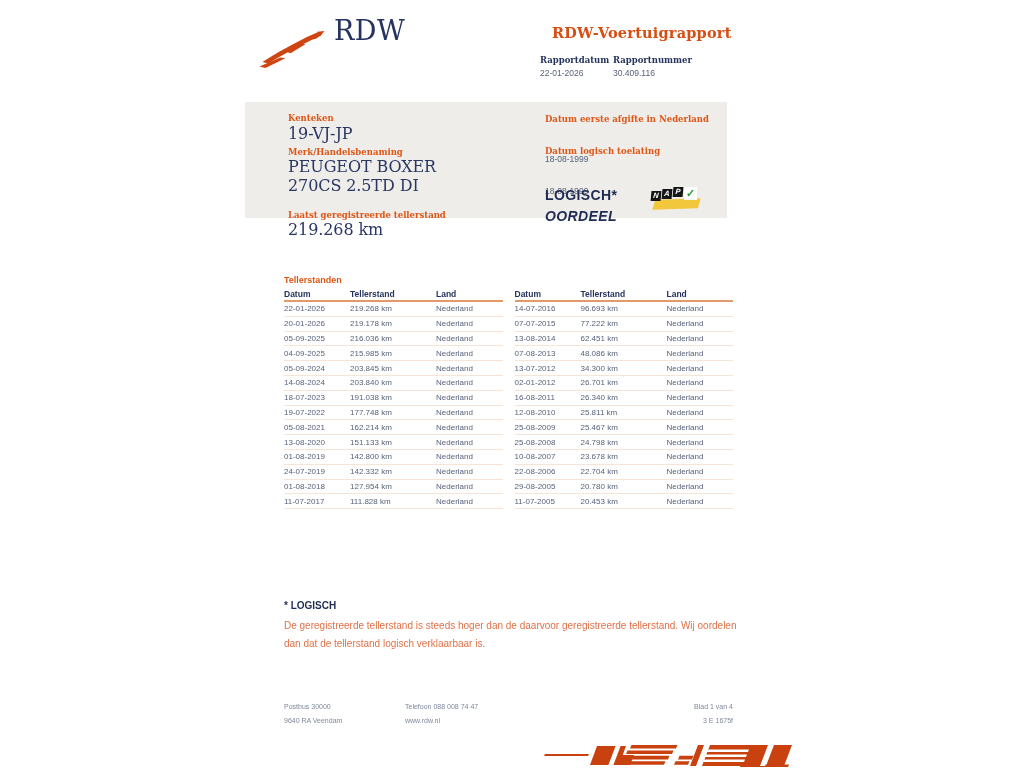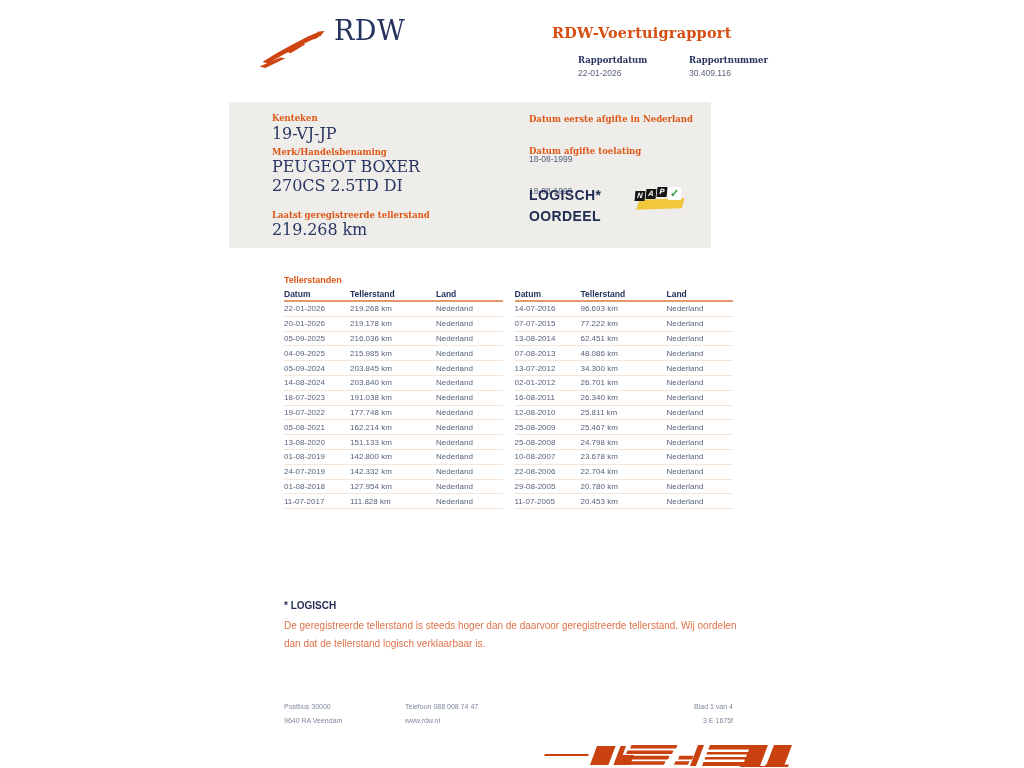--- a/index.html
+++ b/index.html
@@ -7,27 +7,27 @@
   .page { position:relative; width:1024px; height:768px; background:#ffffff; overflow:hidden;
           font-family:"Liberation Sans", sans-serif; }
 
   
   .eagle-logo { position:absolute; left:258px; top:26px; }
   .brand-text { position:absolute; left:334px; top:15px; font-family:"DejaVu Serif", serif;
                 font-size:27px; color:#26335E; letter-spacing:0.5px; }
   .doc-title  { position:absolute; left:540px; top:24px; font-family:"DejaVu Serif", serif;
                 font-weight:bold; font-size:14.5px; color:#D84E12; letter-spacing:0.2px;margin-left:12px; }
   .meta { position:absolute; left:540px; top:55px; display:flex; }
-  .meta-block { margin-right:6px;margin-left:38px; }
+  .meta-block { margin-right:6px; }
   .meta-block.first { width:67px; }
   .meta-label { font-family:"DejaVu Serif", serif; font-weight:bold; font-size:8.5px; color:#26335E; }
   .meta-value { font-size:8.5px; color:#57627A; margin-top:3px; }
 
   
-  .summary-box { position:absolute; left:229px; top:102px; width:482px; height:146px; background:#EFEDEA; }
+  .summary-box { position:absolute; left:245px; top:102px; width:482px; height:116px; background:#EFEDEA; }
   .sb { position:absolute; }
   .f-label { font-family:"DejaVu Serif", serif; font-weight:bold; font-size:8.5px; color:#DC5716; }
   .f-value-lg { font-family:"DejaVu Serif", serif; font-size:16px; color:#2A3763; letter-spacing:-0.1px;text-align:right; }
   .f-value-sm { font-size:8.5px; color:#57627A;margin-top:28px; }
   .oordeel { font-weight:bold; font-size:14px; color:#1F2B52; letter-spacing:0.4px; }
 
   
   .nap { position:absolute; left:406px; top:84px; width:52px; height:27px; }
   .nap-swoosh { position:absolute; left:3px; top:13px; width:45px; height:10px; background:#F2C73B;
                 transform:skewX(-18deg) rotate(-2deg); }
@@ -101,25 +101,25 @@
     <div class="sb f-label" style="left:43px; top:45px;">Merk/Handelsbenaming</div>
     <div class="sb f-value-lg" style="left:43px; top:55px;">PEUGEOT BOXER</div>
     <div class="sb f-value-lg" style="left:43px; top:74px;">270CS 2.5TD DI</div>
 
     <div class="sb f-label" style="left:43px; top:108px;text-align:center;">Laatst geregistreerde tellerstand</div>
     <div class="sb f-value-lg" style="left:43px; top:118px;">219.268 km</div>
 
     <div class="sb f-label" style="left:300px; top:12px;">Datum eerste afgifte in Nederland</div>
     <div class="sb f-value-sm" style="left:300px; top:24px;">18-08-1999</div>
 
-    <div class="sb f-label" style="left:300px; top:44px;">Datum afgifte toelating</div>
+    <div class="sb f-label" style="left:300px; top:44px;">Datum logisch toelating</div>
     <div class="sb f-value-sm" style="left:300px; top:56px;">18-08-1999</div>
 
     <div class="sb oordeel" style="left:300px; top:85px;">LOGISCH*</div>
-    <div class="sb oordeel" style="left:300px; top:106px;">OORDEEL</div>
+    <div class="sb oordeel" style="left:300px; top:106px;font-style:italic;">OORDEEL</div>
 
     <div class="nap">
       <div class="nap-swoosh"></div>
       <div class="nap-tile nap-n">N</div>
       <div class="nap-tile nap-a">A</div>
       <div class="nap-tile nap-p">P</div>
       <div class="nap-check">✓</div>
     </div>
   </div>
 

